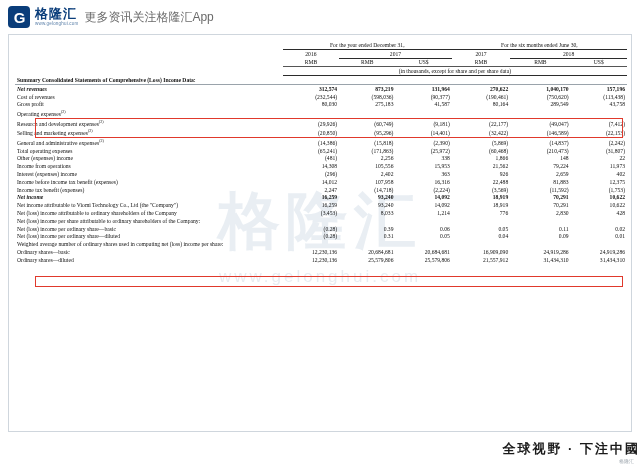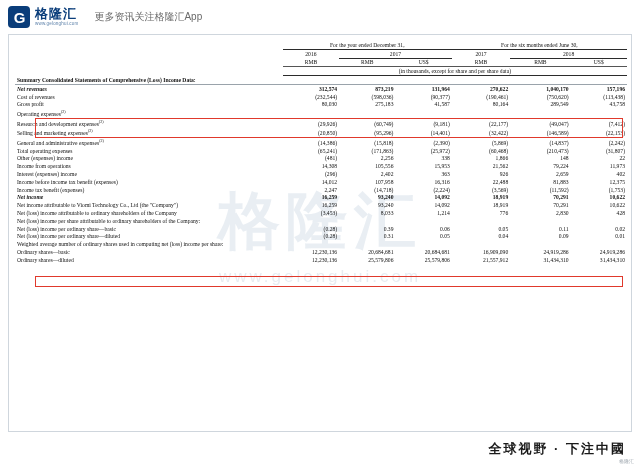--- a/index.html
+++ b/index.html
@@ -28,23 +28,23 @@
     letter-spacing:-1px;
   }
   .logo-text {
     margin-left:5px;
     font-family:"Liberation Sans", sans-serif;
     color:#0a3d7a;
   }
   .logo-text .cn { font-size:13px; font-weight:bold; line-height:12px; display:block; letter-spacing:1px;}
   .logo-text .en { font-size:4.5px; line-height:7px; display:block; color:#5a7fa8; letter-spacing:.2px;}
   .header-tagline {
-    margin-left:16px;
-    font-family:"Liberation Sans", sans-serif;
-    font-size:10px; color:#6a6a6a;
+    margin-left:6px;
+    font-family:"Liberation Sans", sans-serif;
+    font-size:12px; color:#6a6a6a;
   }
   
   .stripes {
     position:absolute; right:0; top:0; width:300px; height:34px;
     background:repeating-linear-gradient(115deg,
       #e9eef4 0px, #e9eef4 3px, #ffffff 3px, #ffffff 8px);
     opacity:.9;
     z-index:1;
   }
   
@@ -93,21 +93,20 @@
   .sup { font-size:4px; vertical-align:super; }
   
   .hl { position:absolute; border:1px solid #e0392c; z-index:6; pointer-events:none; }
   #hl-netrev { left:26px; top:83px; width:588px; height:20px; }
   #hl-netinc { left:26px; top:241px; width:588px; height:11px; }
   
   .footer {
     position:absolute; left:0; bottom:0; width:640px; height:34px;
     background:#ffffff;
     display:flex; align-items:center; justify-content:flex-end;
-    padding-right:14px;
   }
   .footer-text {
     font-family:"Liberation Sans", sans-serif;
     font-size:13px; font-weight:bold; color:#1a1a1a; letter-spacing:2px;
   }
   .footer-stripes {
     position:absolute; left:0; bottom:0; width:300px; height:34px;
     background:repeating-linear-gradient(115deg,
       #e9eef4 0px, #e9eef4 3px, #ffffff 3px, #ffffff 8px);
     opacity:.9;

